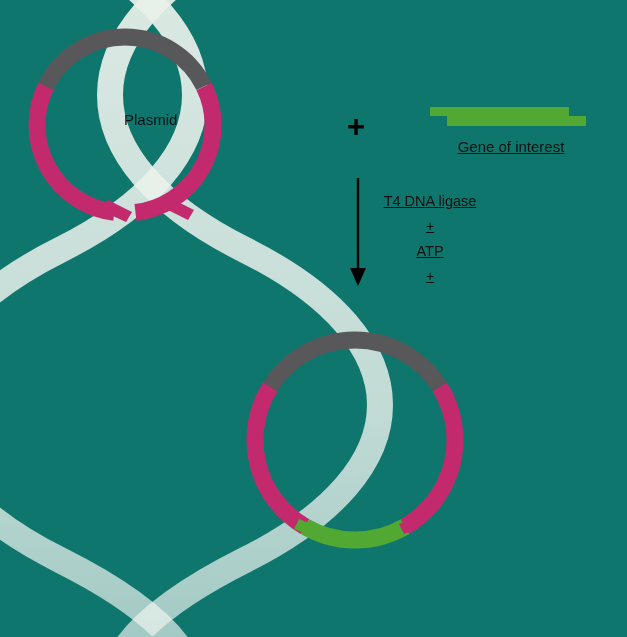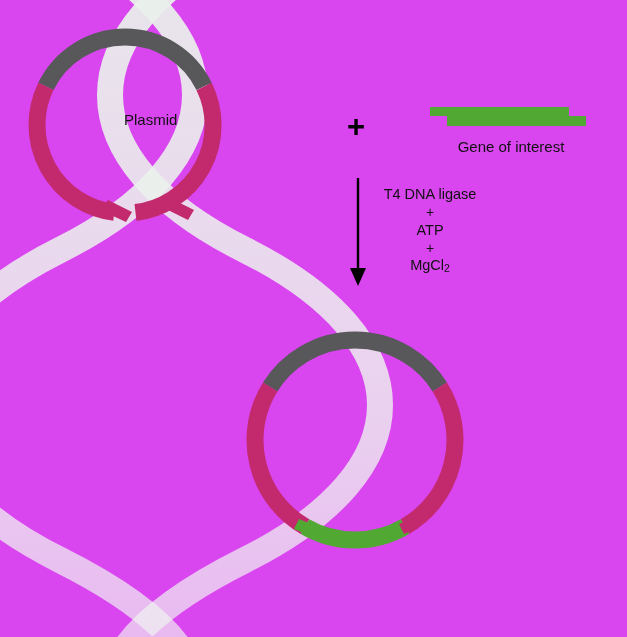--- a/index.html
+++ b/index.html
@@ -7,21 +7,21 @@
     padding: 0;
     background: #ffffff;
   }
   body {
     font-family: "Liberation Sans", sans-serif;
   }
   #stage {
     position: relative;
     width: 627px;
     height: 637px;
-    background: #d946ef;
+    background: #0f766e;
     overflow: hidden;
   }
   #watermark {
     position: absolute;
     left: 0;
     top: 0;
     width: 627px;
     height: 637px;
     pointer-events: none;
   }
@@ -35,20 +35,21 @@
   .label {
     position: absolute;
     color: #111111;
     font-size: 15px;
     line-height: 1.18;
     white-space: nowrap;
   }
   .label.center {
     transform: translateX(-50%);
     text-align: center;
+    text-decoration: underline;
   }
   #plasmid-label {
     left: 124px;
     top: 111px;
     font-size: 15px;
   }
   #goi-label {
     left: 511px;
     top: 138px;
     font-size: 15px;
@@ -58,21 +59,21 @@
     top: 562px;
     font-size: 15px;
   }
   #reagents {
     left: 430px;
     top: 185px;
     font-size: 14.5px;
     text-align: center;
     transform: translateX(-50%);
   }
-  #reagents div { margin: 1px; padding: 0; }
+  #reagents div { margin: 8px; padding: 0; }
   #reagents .plus-row { font-size: 14px; }
   sub {
     font-size: 0.72em;
     vertical-align: -0.22em;
   }
   #plus-sign {
     position: absolute;
     left: 356px;
     top: 126px;
     transform: translate(-50%, -50%);
@@ -169,17 +170,16 @@
 
   <div id="plus-sign">+</div>
 
   <div class="label center" id="goi-label">Gene of interest</div>
 
   <div class="label center" id="reagents">
     <div>T4 DNA ligase</div>
     <div class="plus-row">+</div>
     <div>ATP</div>
     <div class="plus-row">+</div>
-    <div><span>MgCl</span><sub>2</sub></div>
   </div>
 
 
 </div>
 
 </body></html>

